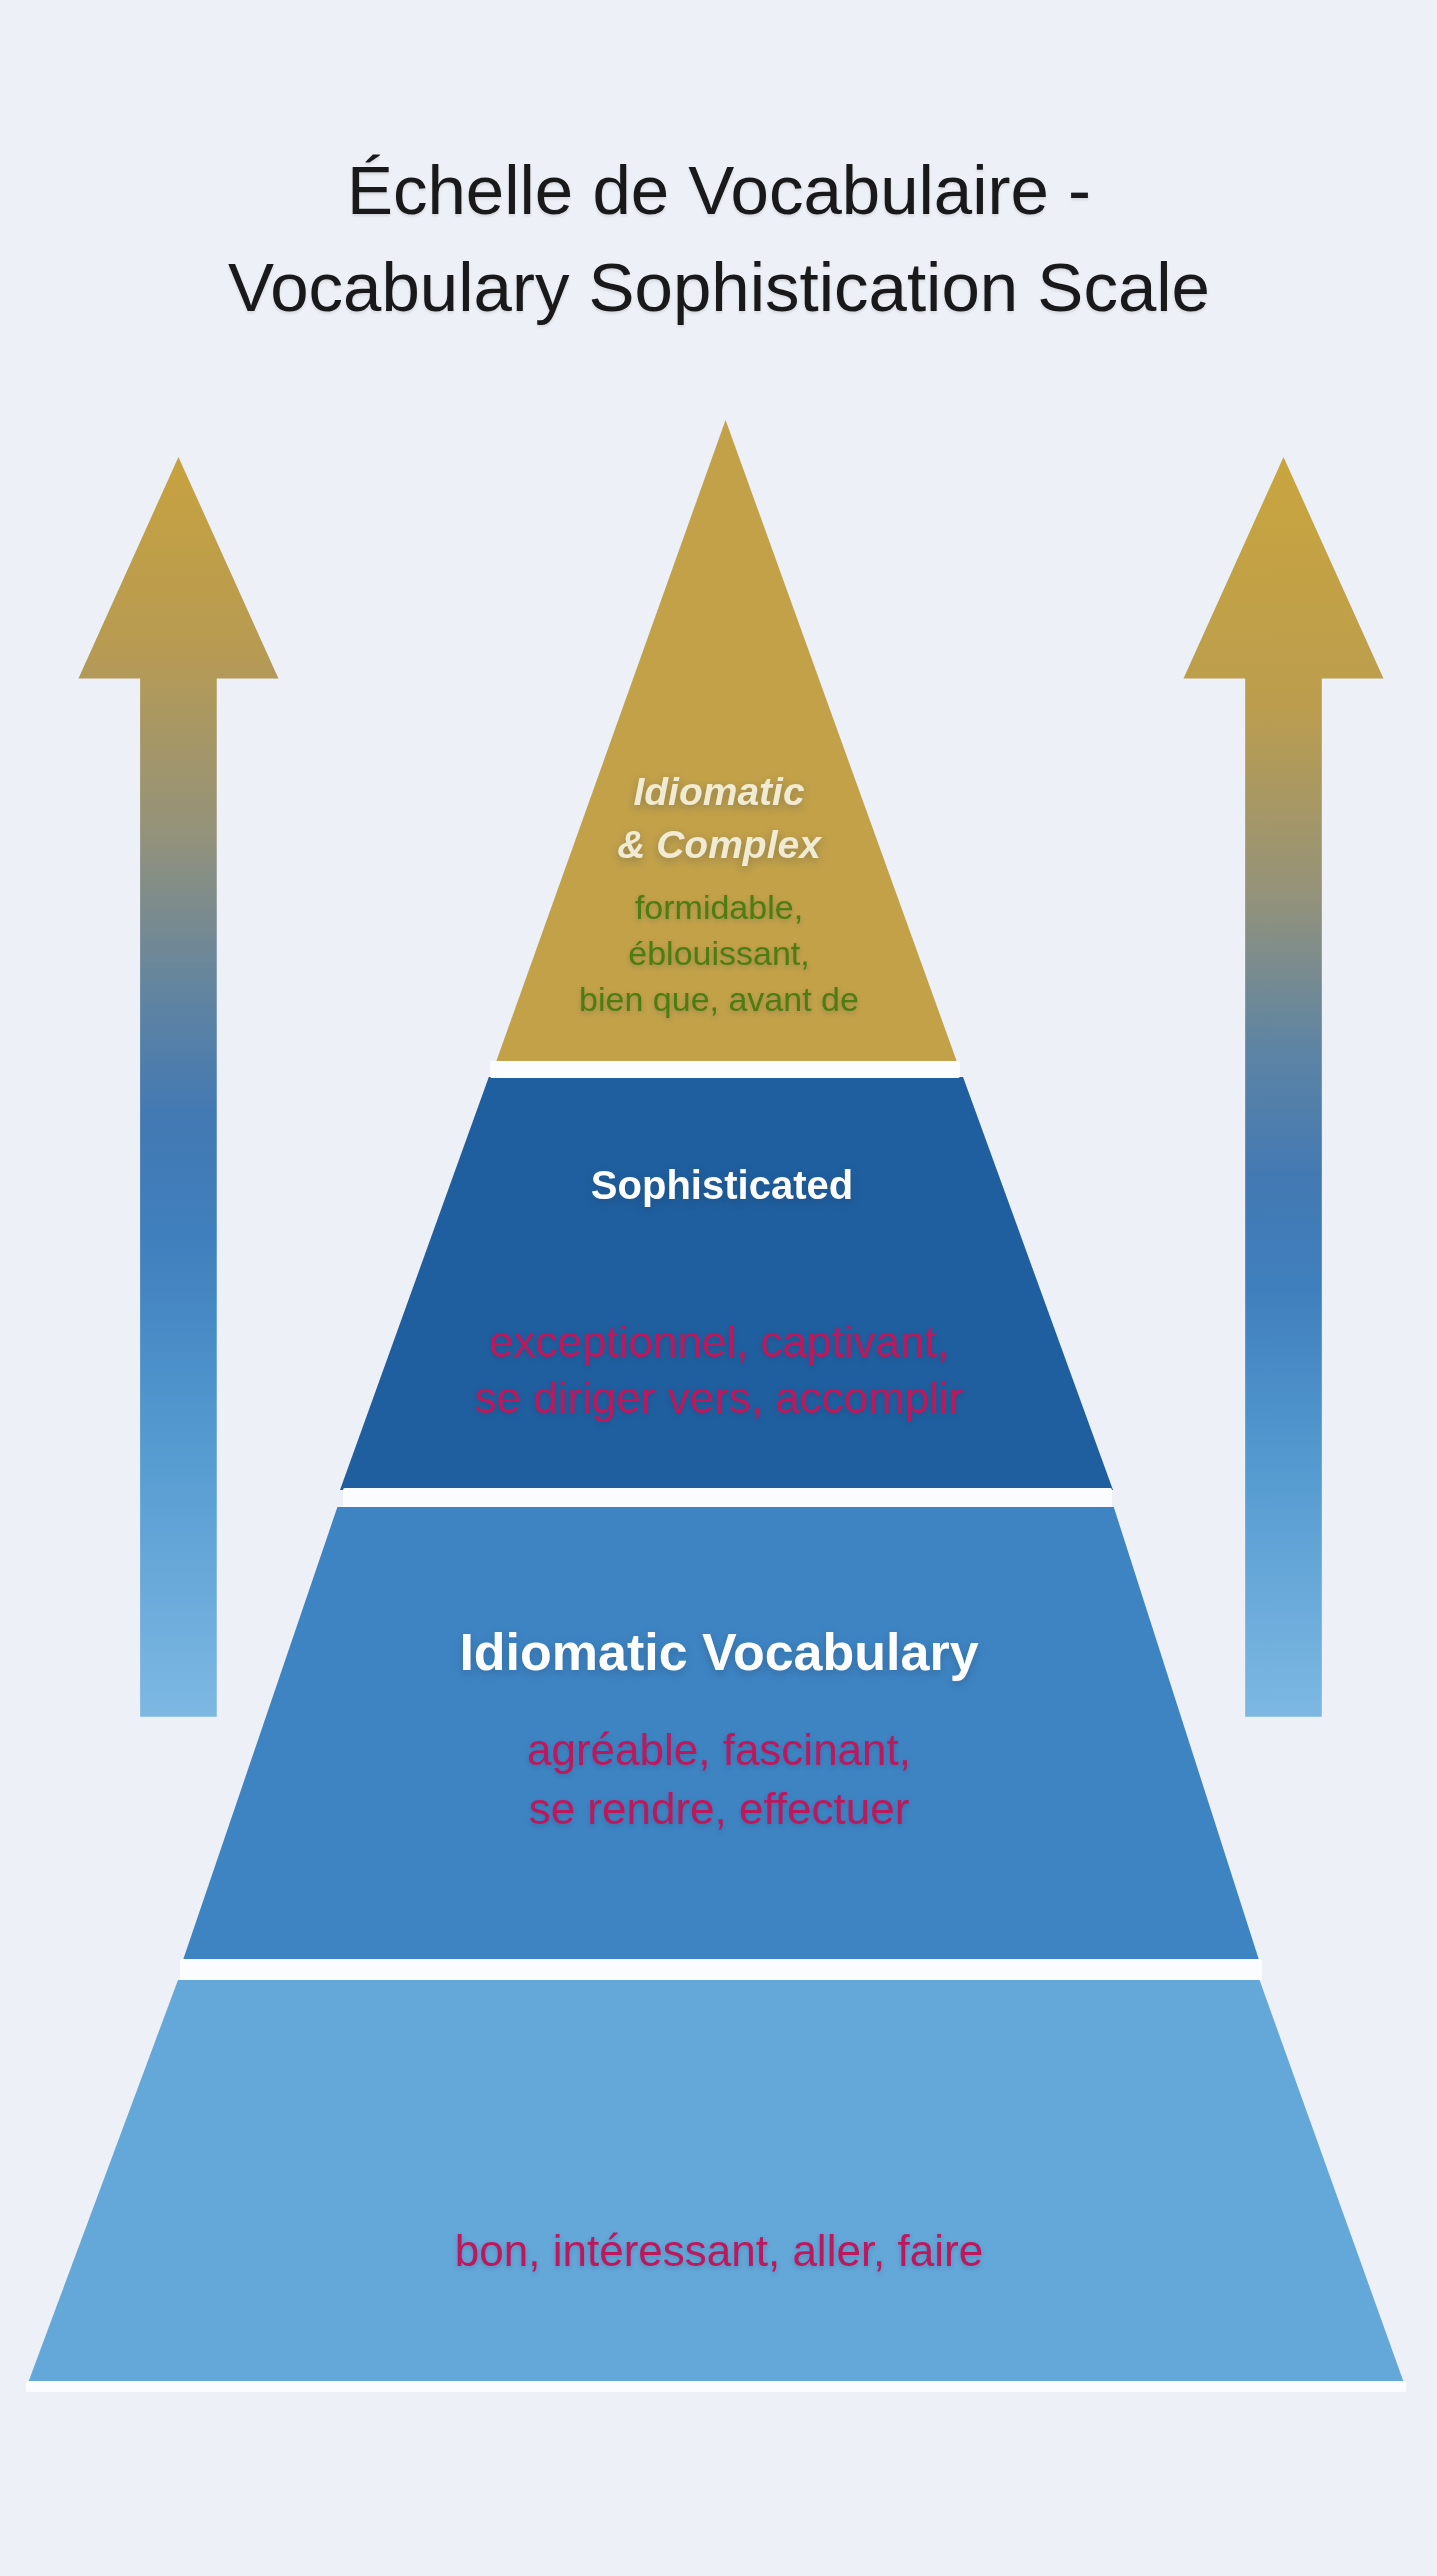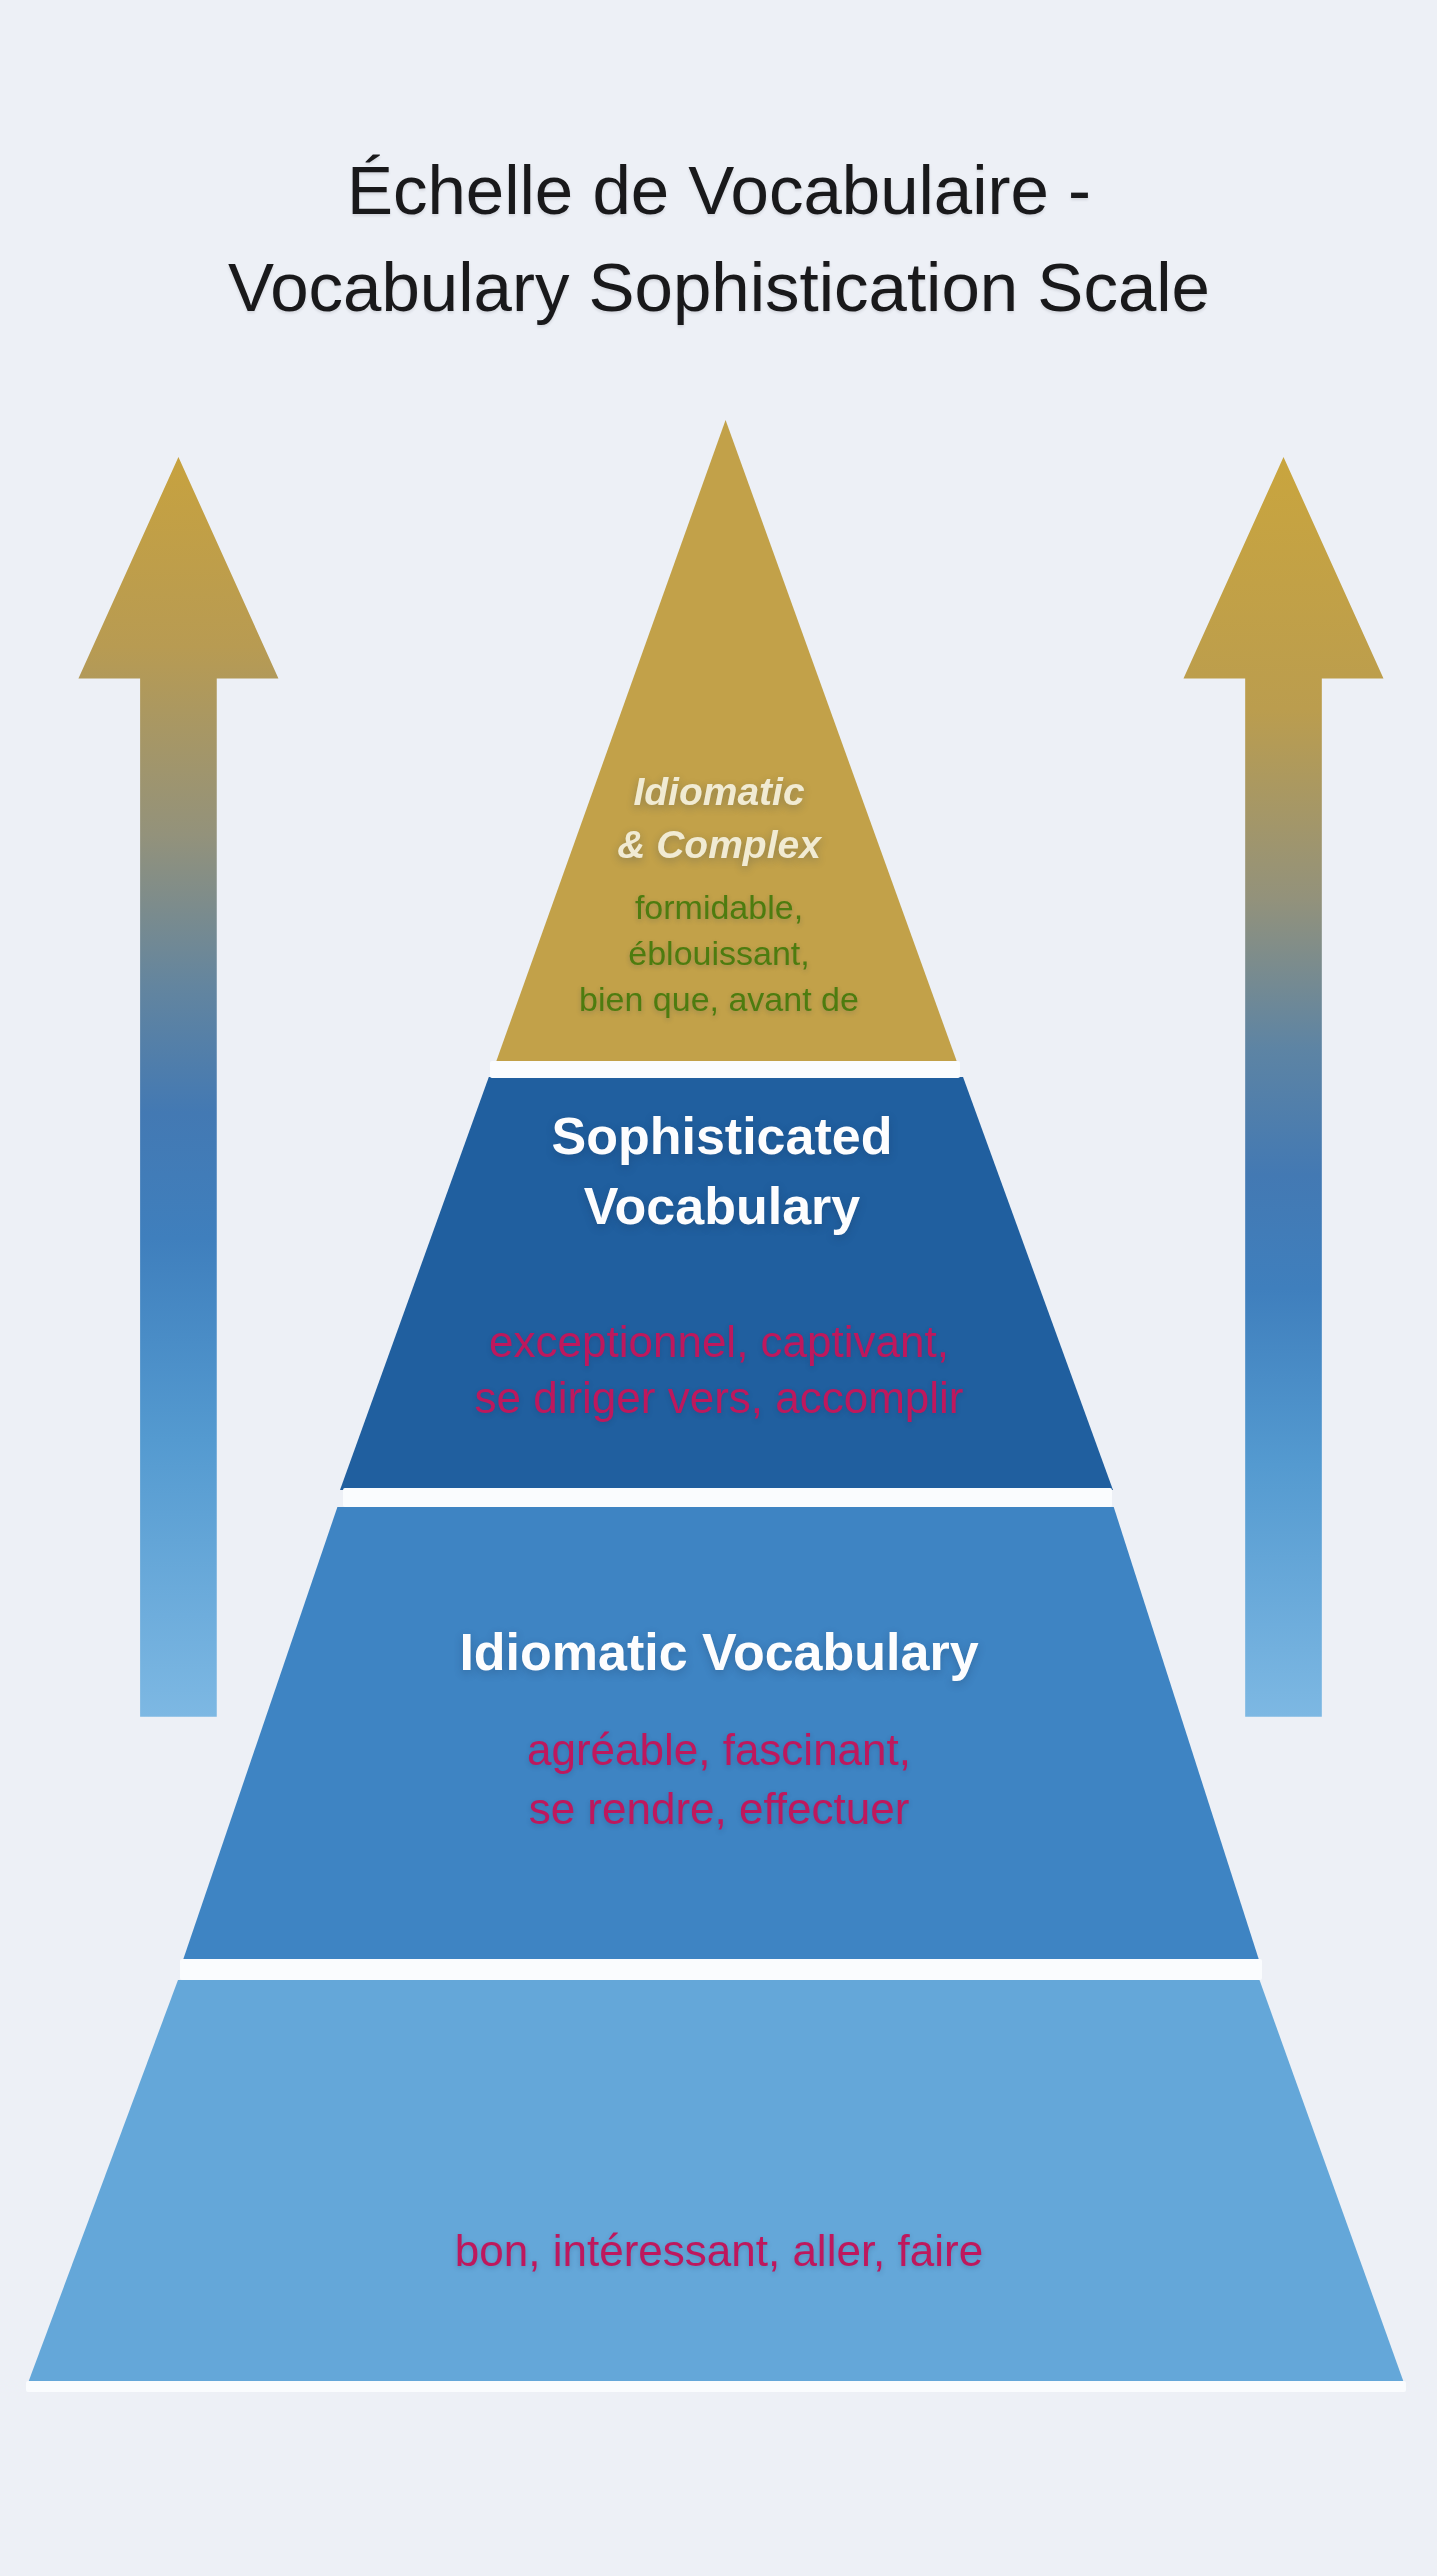--- a/index.html
+++ b/index.html
@@ -33,21 +33,21 @@
   .gap.g1{left:490px;top:1061px;width:470px;height:17px;}
   .gap.g2{left:343px;top:1488px;width:769px;height:19px;}
   .gap.g3{left:180px;top:1959px;width:1082px;height:20.6px;}
   .gap.g4{left:26px;top:2381px;width:1380px;height:11.2px;}
   
   .txt{position:absolute;left:0;right:0;text-align:center;}
   .head{font-weight:700;color:#fdfdfe;text-shadow:0 2.8px 8.4px rgba(25,50,85,.28);}
   .sub{font-weight:400;color:#be185d;text-shadow:0 1.9px 5.6px rgba(25,50,85,.22);}
   .t1-head{top:765px;font-size:39px;line-height:53px;color:#f1ebd3;font-style:italic;}
   .t1-sub {top:884px;font-size:34px;line-height:46px;color:#4d7c0f;}
-  .t2-head{top:1101px;font-size:52px;line-height:70px;padding-left:6px;}
+  .t2-head{top:1150px;font-size:40px;line-height:70px;padding-left:6px;}
   .t2-sub {top:1314px;font-size:44px;line-height:56px;}
   .t3-head{top:1617px;font-size:52px;line-height:70px;}
   .t3-sub {top:1720px;font-size:44px;line-height:59px;}
   .t4-head{top:2118px;font-size:52px;line-height:70px;}
   .t4-sub {top:2221px;font-size:44px;line-height:59px;}
 </style>
 </head>
 <body>
 
 <div class="canvas">
@@ -104,21 +104,20 @@
     <div>&amp; Complex</div>
   </div>
   <div class="txt sub t1-sub">
     <div>formidable,</div>
     <div>éblouissant,</div>
     <div>bien que, avant de</div>
   </div>
 
   <div class="txt head t2-head">
     <div>Sophisticated</div>
-    <div>Vocabulary</div>
   </div>
   <div class="txt sub t2-sub">
     <div>exceptionnel, captivant,</div>
     <div>se diriger vers, accomplir</div>
   </div>
 
   <div class="txt head t3-head">
     <div>Idiomatic Vocabulary</div>
   </div>
   <div class="txt sub t3-sub">

